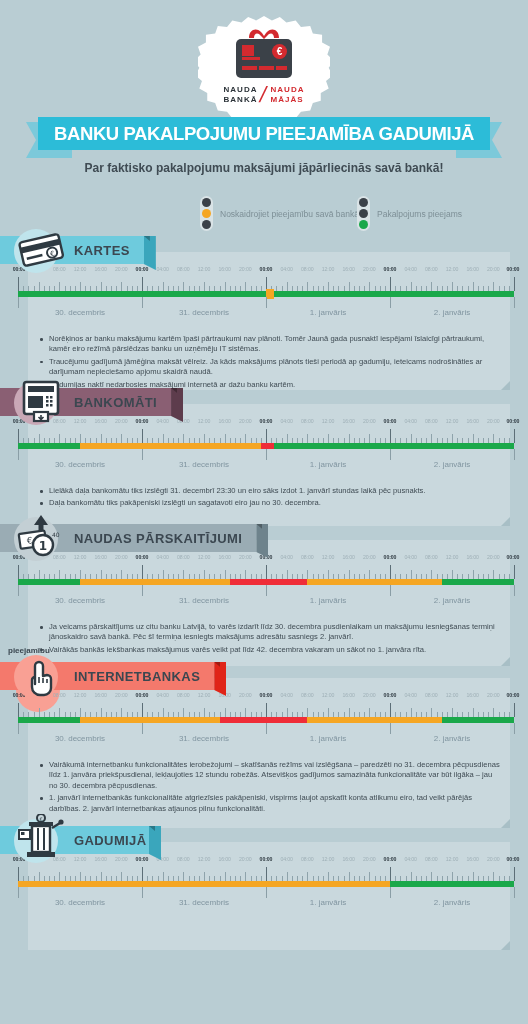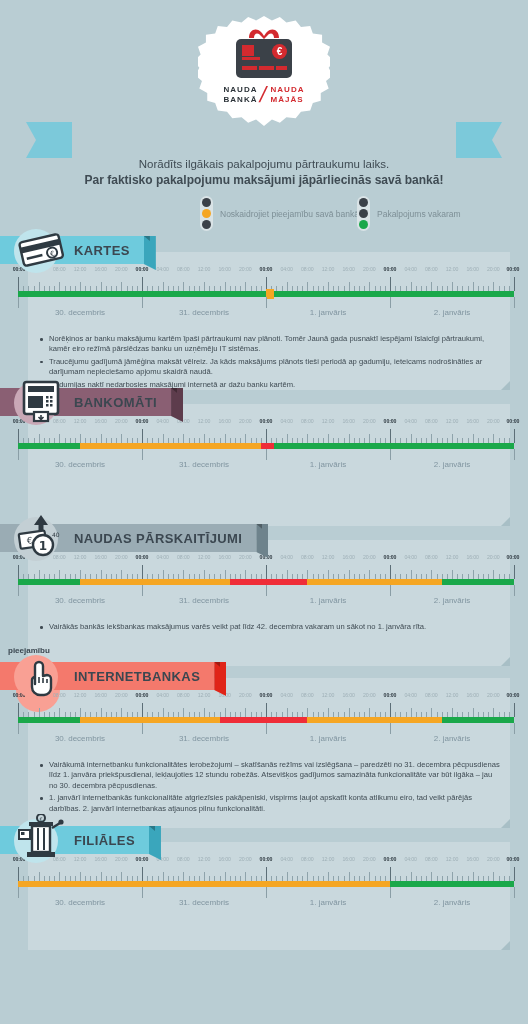--- a/index.html
+++ b/index.html
@@ -194,43 +194,45 @@
           <div>NAUDA</div>
           <div>MĀJĀS</div>
         </div>
       </div>
     </div>
   </div>
 
   <div class="ribbon-wrap">
     <div class="ribbon-tail-l"></div>
     <div class="ribbon-tail-r"></div>
+    <div class="ribbon">
+      <h1>BANKU PAKALPOJUMU PIEEJAMĪBA GADUMIJĀ</h1>
+    </div>
   </div>
 
   <div class="subtitle">
-    <div class="sub1">Norādīts ilgākais pakalpojumu pārtraukumu laiks.</div>
     <div class="sub2">Par faktisko pakalpojumu maksājumi jāpārliecinās savā bankā!</div>
   </div>
 
   <div class="legend" id="legend-host">
       <div class="legend-item" style="left: 200px; top: 0px;">
         <div class="light">
           <div class="bulb"></div>
           <div class="bulb" style="background: rgb(245, 166, 35);"></div>
           <div class="bulb"></div>
         </div>
         <div class="legend-label">Noskaidrojiet pieejamību savā bankā</div>
       </div>
       <div class="legend-item" style="left: 357px; top: 0px;">
         <div class="light">
           <div class="bulb"></div>
           <div class="bulb"></div>
           <div class="bulb" style="background: rgb(26, 168, 74);"></div>
         </div>
-        <div class="legend-label">Pakalpojums vakaram</div>
+        <div class="legend-label">Pakalpojums pieejams</div>
       </div>
     </div>
 
   <div id="sections-host">
       <div class="section" style="top: 236px; height: 158px;">
         <div class="panel" style="height: 138px;"></div>
         <div class="tab-wrap">
           <div class="tab-bar" style="background: rgb(110, 203, 221);">
             <div class="tab-label">KARTES</div>
           </div>
@@ -568,20 +570,24 @@
             <i style="left: 75%;"></i>
             <i style="left: 100%;"></i>
           </div>
           <div class="daynames">
             <span style="left: 12.5%;">30. decembris</span>
             <span style="left: 37.5%;">31. decembris</span>
             <span style="left: 62.5%;">1. janvāris</span>
             <span style="left: 87.5%;">2. janvāris</span>
           </div>
         </div>
+        <div class="bullets" style="top: 98px;">
+          <div class="bullet">Lielākā daļa bankomātu tiks izslēgti 31. decembrī 23:30 un eiro sāks izdot 1. janvārī stundas laikā pēc pusnakts.</div>
+          <div class="bullet">Daļa bankomātu tiks pakāpeniski izslēgti un sagatavoti eiro jau no 30. decembra.</div>
+        </div>
       </div>
       <div class="section" style="top: 524px; height: 146px;">
         <div class="panel" style="height: 126px;"></div>
         <div class="tab-wrap">
           <div class="tab-bar" style="background: rgb(154, 172, 180);">
             <div class="tab-label">NAUDAS PĀRSKAITĪJUMI</div>
           </div>
           <div class="tab-fold" style="left: 256.344px;">
             <div class="f1" style="background: rgb(110, 131, 140); clip-path: polygon(0px 0px, 100% 0px, 100% 100%, 0px 82%);"></div>
             <div class="f2"></div>
@@ -740,20 +746,21 @@
             <i style="left: 100%;"></i>
           </div>
           <div class="daynames">
             <span style="left: 12.5%;">30. decembris</span>
             <span style="left: 37.5%;">31. decembris</span>
             <span style="left: 62.5%;">1. janvāris</span>
             <span style="left: 87.5%;">2. janvāris</span>
           </div>
         </div>
         <div class="bullets" style="top: 98px;">
+          <div class="bullet">Ja veicams pārskaitījums uz citu banku Latvijā, to varēs izdarīt līdz 30. decembra pusdienlaikam un maksājumu iesniegšanas termiņi jānoskaidro savā bankā. Pēc šī termiņa iesniegts maksājums adresātu sasniegs 2. janvārī.</div>
           <div class="bullet">Vairākās bankās iekšbankas maksājumus varēs veikt pat līdz 42. decembra vakaram un sākot no 1. janvāra rīta.</div>
         </div>
       </div>
       <div class="section" style="top: 662px; height: 170px;">
         <div class="panel" style="height: 150px;"></div>
         <div class="tab-wrap">
           <div class="tab-bar" style="background: rgb(244, 121, 108);">
             <div class="tab-label">INTERNETBANKAS</div>
           </div>
           <div class="tab-fold" style="left: 214.219px;">
@@ -920,21 +927,21 @@
         </div>
         <div class="bullets" style="top: 98px;">
           <div class="bullet">Vairākumā internetbanku funkcionalitātes ierobežojumi – skatīšanās režīms vai izslēgšana – paredzēti no 31. decembra pēcpusdienas līdz 1. janvāra priekšpusdienai, iekļaujoties 12 stundu robežās. Atsevišķos gadījumos samazināta funkcionalitāte var būt ilgāka – jau no 30. decembra pēcpusdienas.</div>
           <div class="bullet">1. janvārī internetbankās funkcionalitāte atgriezīsies pakāpeniski, vispirms ļaujot apskatīt konta atlikumu eiro, tad veikt pārējās darbības. 2. janvārī internetbankas atjaunos pilnu funkcionalitāti.</div>
         </div>
       </div>
       <div class="section" style="top: 826px; height: 128px;">
         <div class="panel" style="height: 108px;"></div>
         <div class="tab-wrap">
           <div class="tab-bar" style="background: rgb(110, 203, 221);">
-            <div class="tab-label">FILIĀLES</div>
+            <div class="tab-label">GADUMIJĀ</div>
           </div>
           <div class="tab-fold" style="left: 148.984px;">
             <div class="f1" style="background: rgb(58, 166, 188); clip-path: polygon(0px 0px, 100% 0px, 100% 100%, 0px 82%);"></div>
             <div class="f2"></div>
           </div>
         </div>
         <div class="icon-circle" style="background: rgb(191, 228, 236);"></div>
         <div class="sec-icon"><svg viewBox="0 0 50 50">
       <rect x="16" y="12" width="18" height="26" fill="#fff" stroke="#2f3a42" stroke-width="2.4"></rect>
       <path d="M22 14 L22 36 M28 14 L28 36" stroke="#2f3a42" stroke-width="2"></path>

